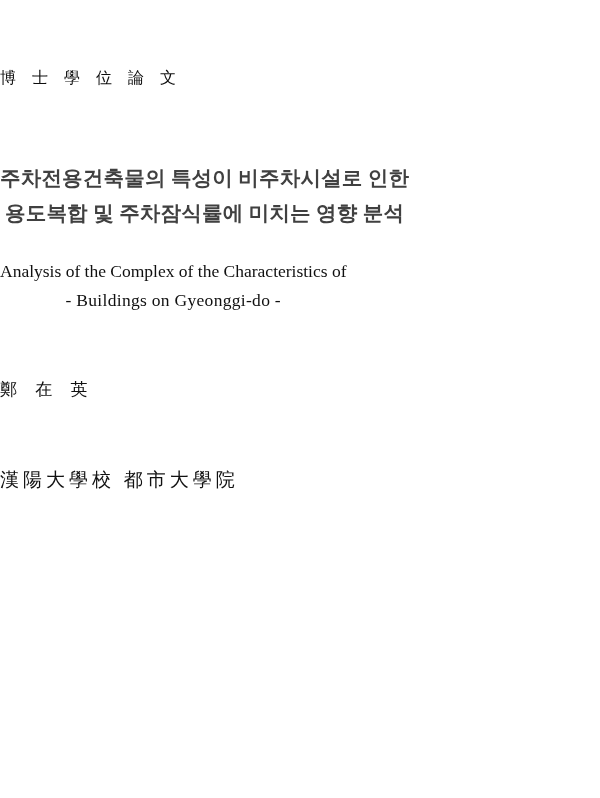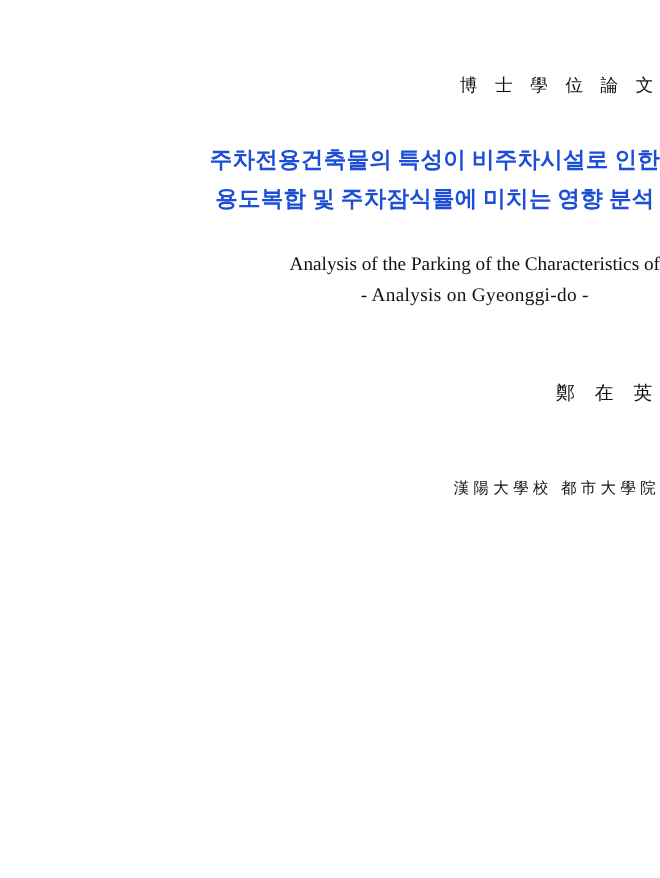--- a/index.html
+++ b/index.html
@@ -15,37 +15,37 @@
     overflow: hidden;
   }
   .page {
     position: relative;
     width: 600px;
     height: 750px;
     box-sizing: border-box;
     background: #ffffff;
     display: flex;
     flex-direction: column;
-    align-items: flex-end;
+    align-items: flex-start;
   }
   .doc-type {
     margin-top: 68px;
     font-size: 16px;
     letter-spacing: 6px;
     color: #0d0d0d;
     white-space: nowrap;
   }
   .title-ko {
-    margin-top: 40px;
+    margin-top: 72px;
     text-align: center;
     font-size: 20.5px;
     font-weight: 700;
     line-height: 1.72;
     letter-spacing: 0.2px;
-    color: #1d4ed8;
+    color: #404040;
   }
   .title-ko .line {
     display: block;
     white-space: nowrap;
   }
   .subtitle-ko {
     display: block;
     margin-top: 4px;
     font-size: 17px;
     font-weight: 700;
@@ -69,21 +69,21 @@
     letter-spacing: 0.3px;
   }
   .author {
     margin-top: 64px;
     font-size: 17px;
     letter-spacing: 7px;
     white-space: nowrap;
   }
   .institution {
     margin-top: 66px;
-    font-size: 14px;
+    font-size: 19px;
     letter-spacing: 4px;
     white-space: nowrap;
   }
   .date {
     margin-top: 64px;
     font-size: 16.5px;
     letter-spacing: 1.5px;
     white-space: nowrap;
   }
 </style>
@@ -93,22 +93,22 @@
 <div class="page">
 
   <div class="doc-type">博 士 學 位 論 文</div>
 
   <div class="title-ko">
     <span class="line">주차전용건축물의 특성이 비주차시설로 인한</span>
     <span class="line">용도복합 및 주차잠식률에 미치는 영향 분석</span>
   </div>
 
   <div class="title-en">
-    <span class="line">Analysis of the Parking of the Characteristics of</span>
-    <span class="subtitle-en">- Analysis on Gyeonggi-do -</span>
+    <span class="line">Analysis of the Complex of the Characteristics of</span>
+    <span class="subtitle-en">- Buildings on Gyeonggi-do -</span>
   </div>
 
   <div class="author">鄭 在 英</div>
 
   <div class="institution">漢陽大學校 都市大學院</div>
 
 
 </div>
 
 </body></html>

